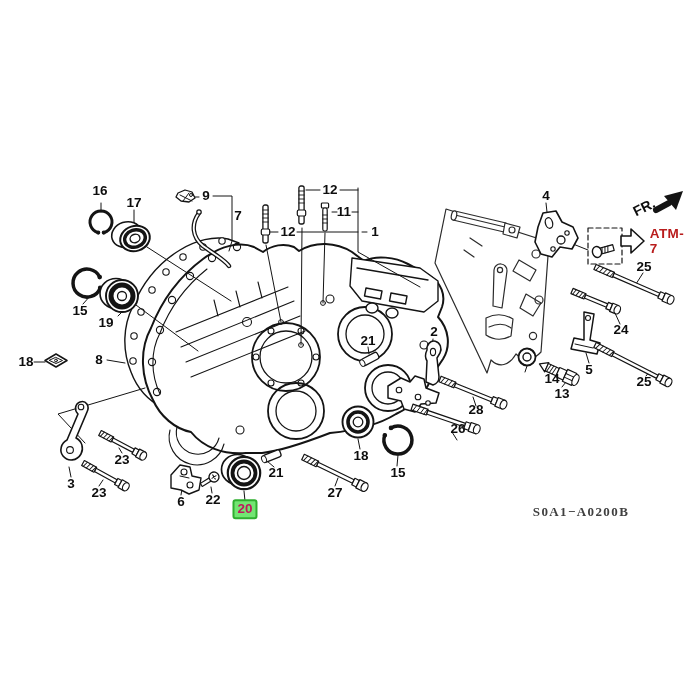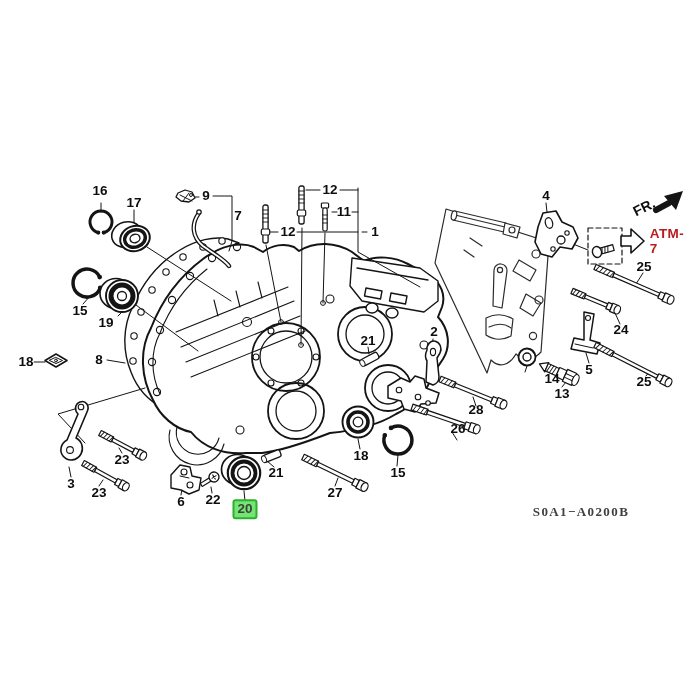--- a/index.html
+++ b/index.html
@@ -2,21 +2,21 @@
 <html><head>
 <meta charset="utf-8">
 <style>
   html,body{margin:0;padding:0;}
   body{width:700px;height:700px;background:#ffffff;position:relative;overflow:hidden;
        font-family:"Liberation Sans",sans-serif;}
   .stage{position:absolute;left:0;top:0;width:700px;height:700px;}
   #labels-layer{position:absolute;left:0;top:0;width:700px;height:700px;}
   .part-label{position:absolute;transform:translate(-50%,-50%);
       font:bold 13.5px "Liberation Sans",sans-serif;color:#0d0d0d;white-space:nowrap;line-height:1;}
-  .part-label.highlight{border-radius:3px;padding:1px 3px;border:2px solid #2fae2f;color:#404040;}
+  .part-label.highlight{border-radius:3px;padding:1px 3px;border:2px solid #2fae2f;color:#be185d;}
   .fr-label{position:absolute;left:644px;top:207px;transform:translate(-50%,-50%) rotate(-26deg);
       font:bold 14px "Liberation Sans",sans-serif;color:#0d0d0d;}
   .atm-label{position:absolute;left:667px;top:241px;transform:translate(-50%,-50%);
       font:bold 13.5px "Liberation Sans",sans-serif;letter-spacing:.4px;color:#b91c1c;}
   .doc-code{position:absolute;left:581px;top:512px;transform:translate(-50%,-50%);
       font:bold 13px "Liberation Serif",serif;letter-spacing:1.4px;color:#404040;white-space:nowrap;}
 </style>
 </head>
 <body>
 

